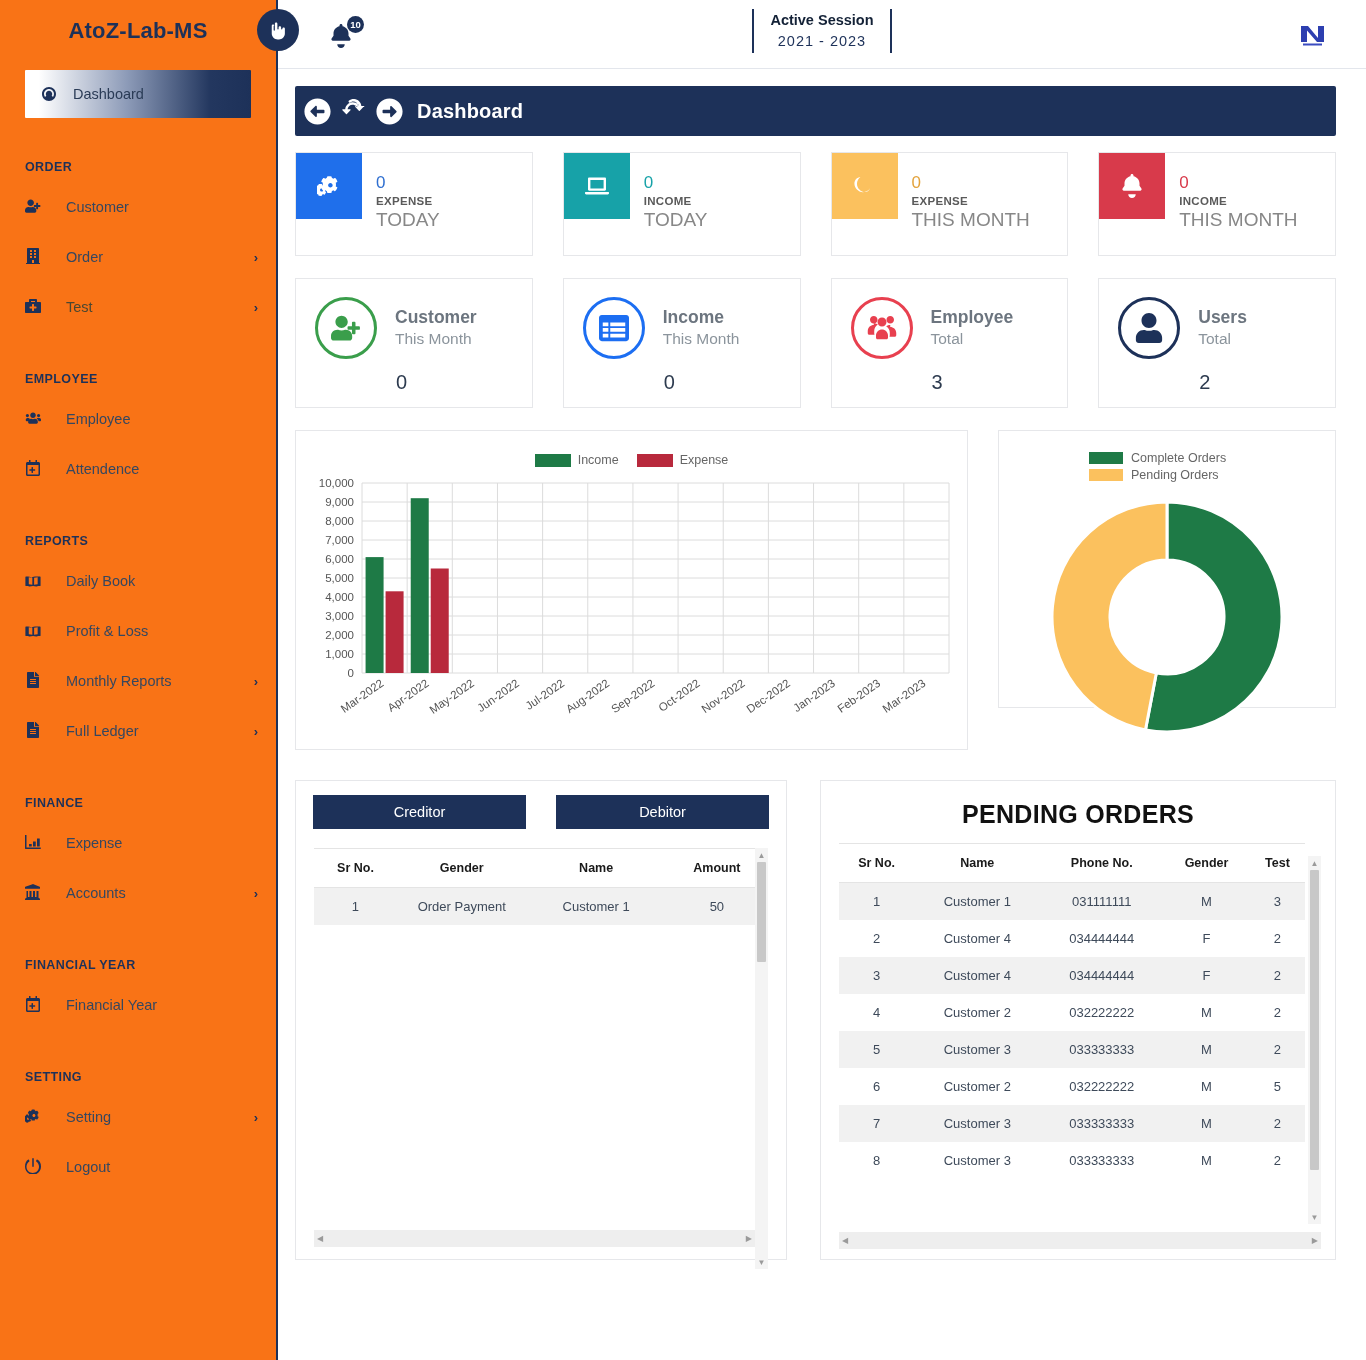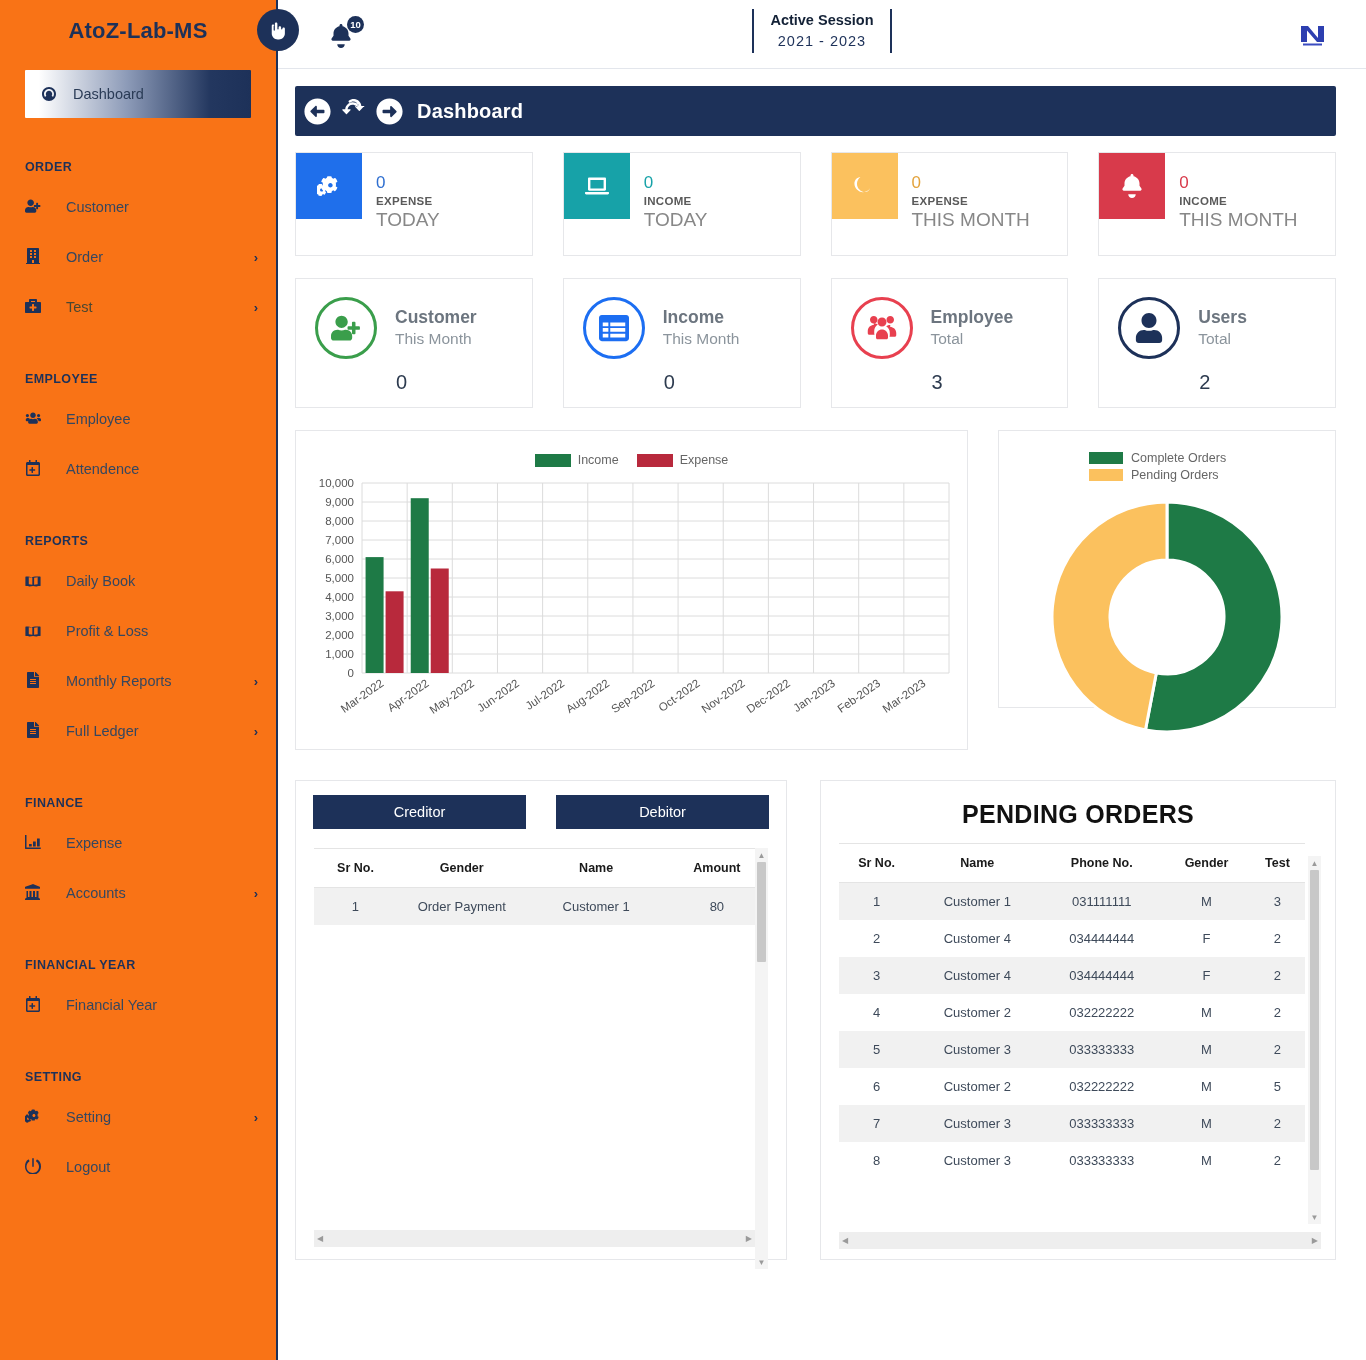--- a/index.html
+++ b/index.html
@@ -570,21 +570,21 @@
                     <th>Gender</th>
                     <th>Name</th>
                     <th>Amount</th>
                   </tr>
                 </thead>
               <tbody id="cd-body">
                   <tr class="odd">
                     <td>1</td>
                     <td style="max-width: 70px;">Order Payment</td>
                     <td>Customer 1</td>
-                    <td>80</td>
+                    <td>50</td>
                   </tr>
                 </tbody>
             </table>
             <div class="vscroll" style="height:421px">
               <div class="vs-arrow">▲</div>
               <div class="vs-thumb" style="height:100px"></div>
               <div class="vs-arrow" style="position:absolute;bottom:0;left:0;right:0">▼</div>
             </div>
           </div>
           <div class="hscroll">

